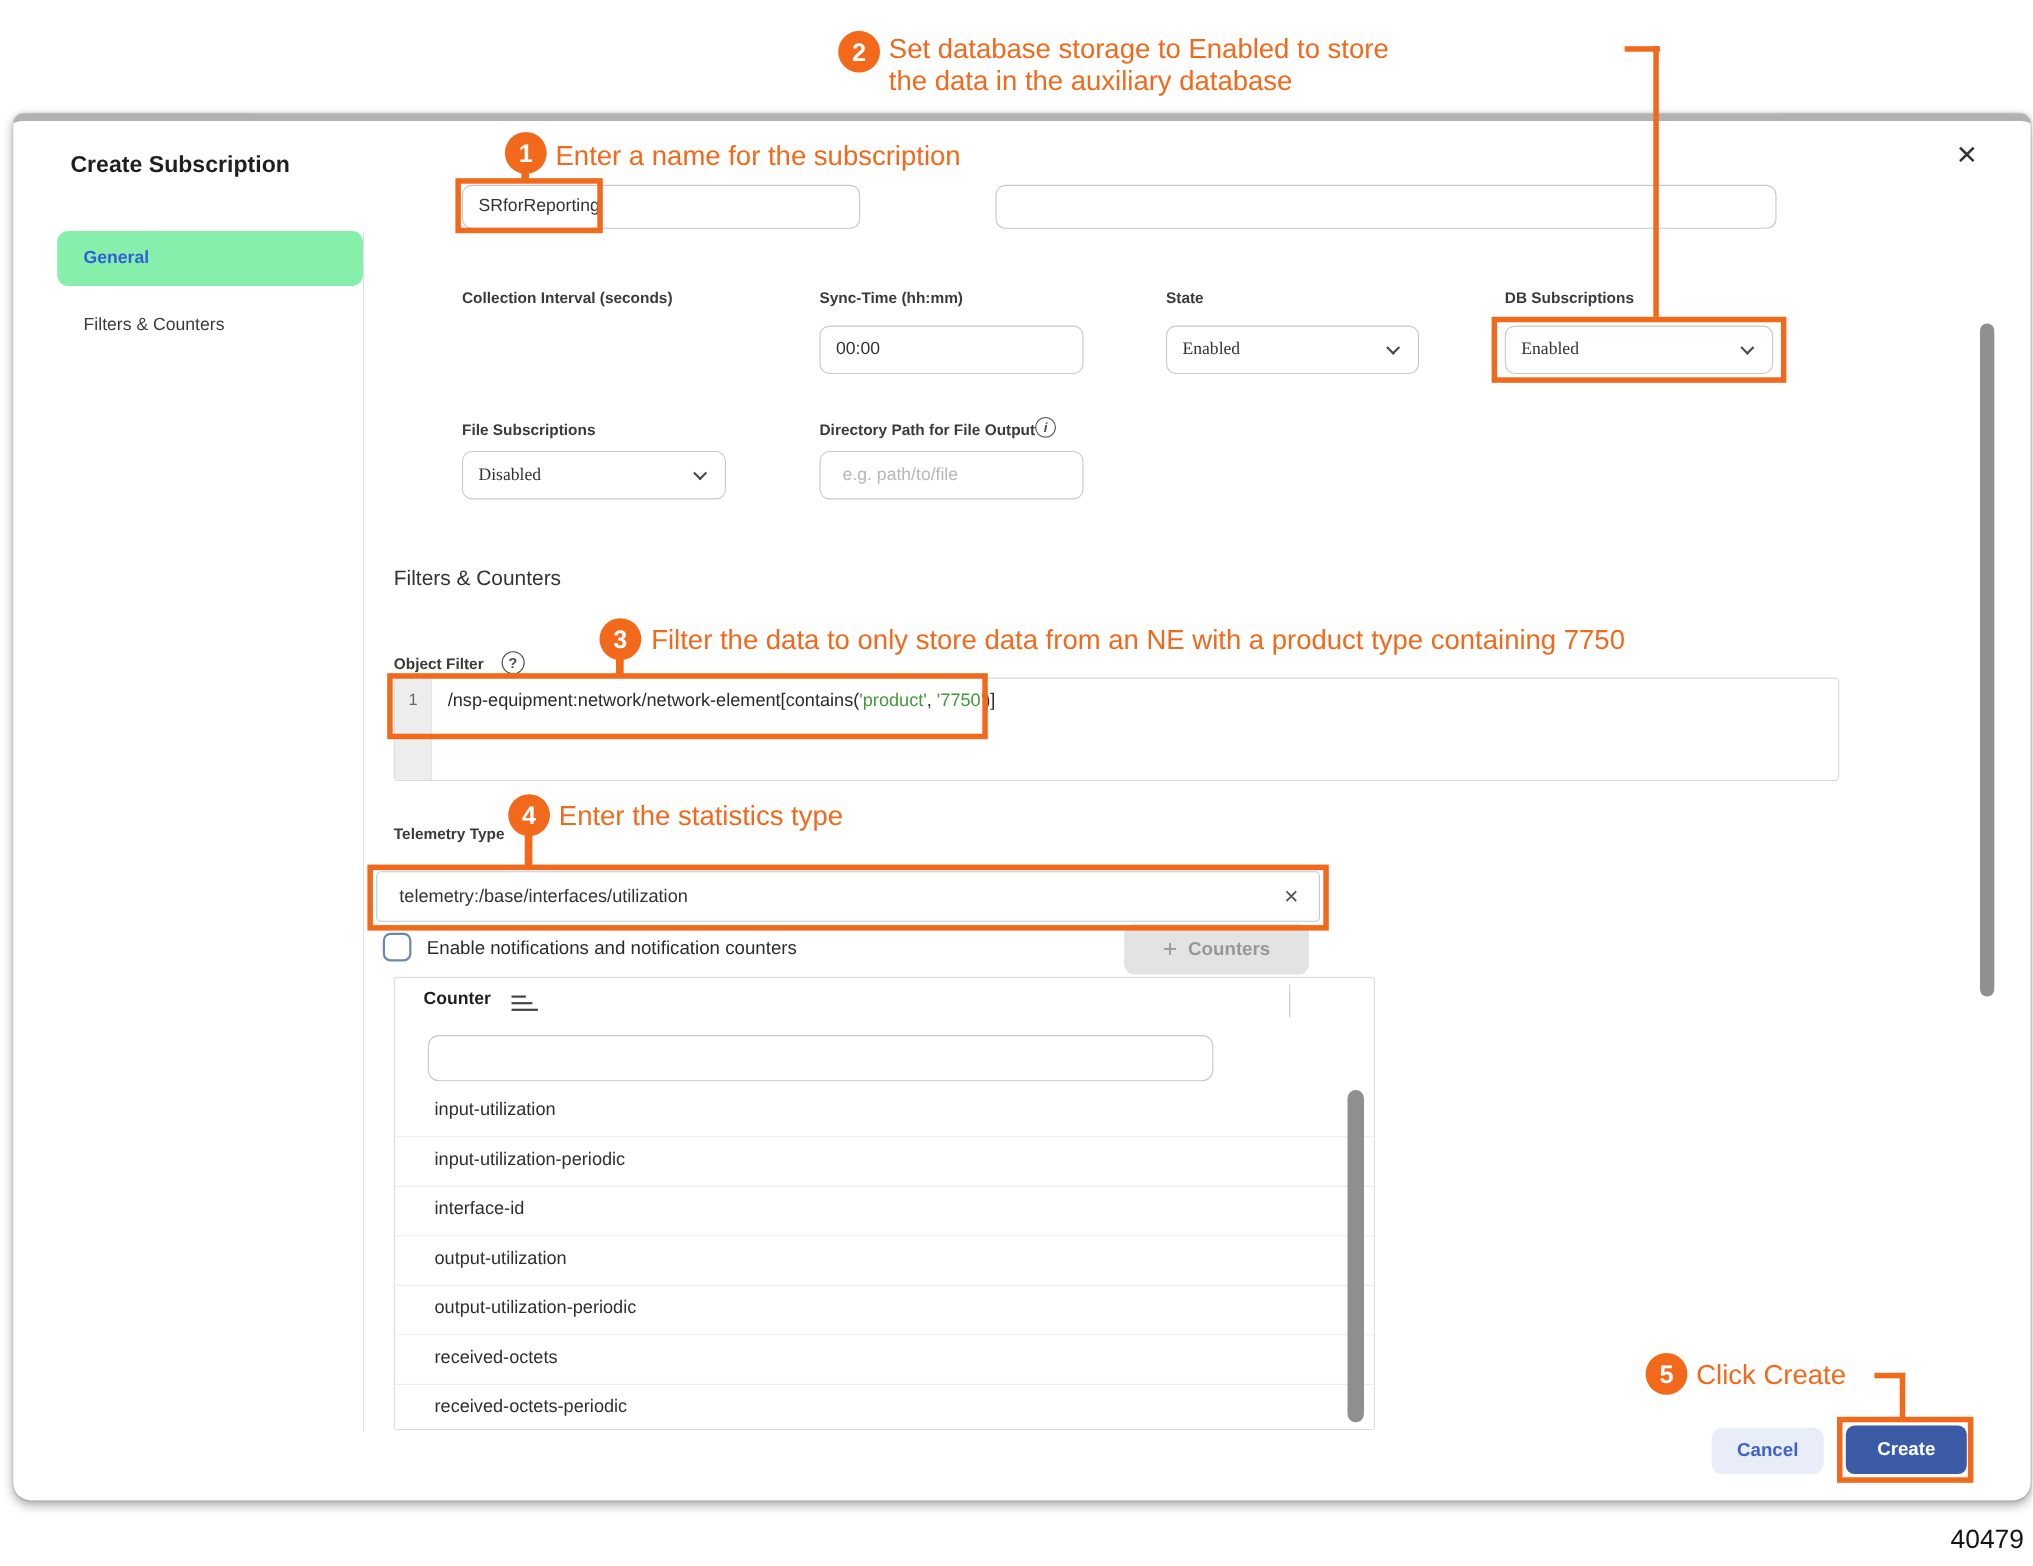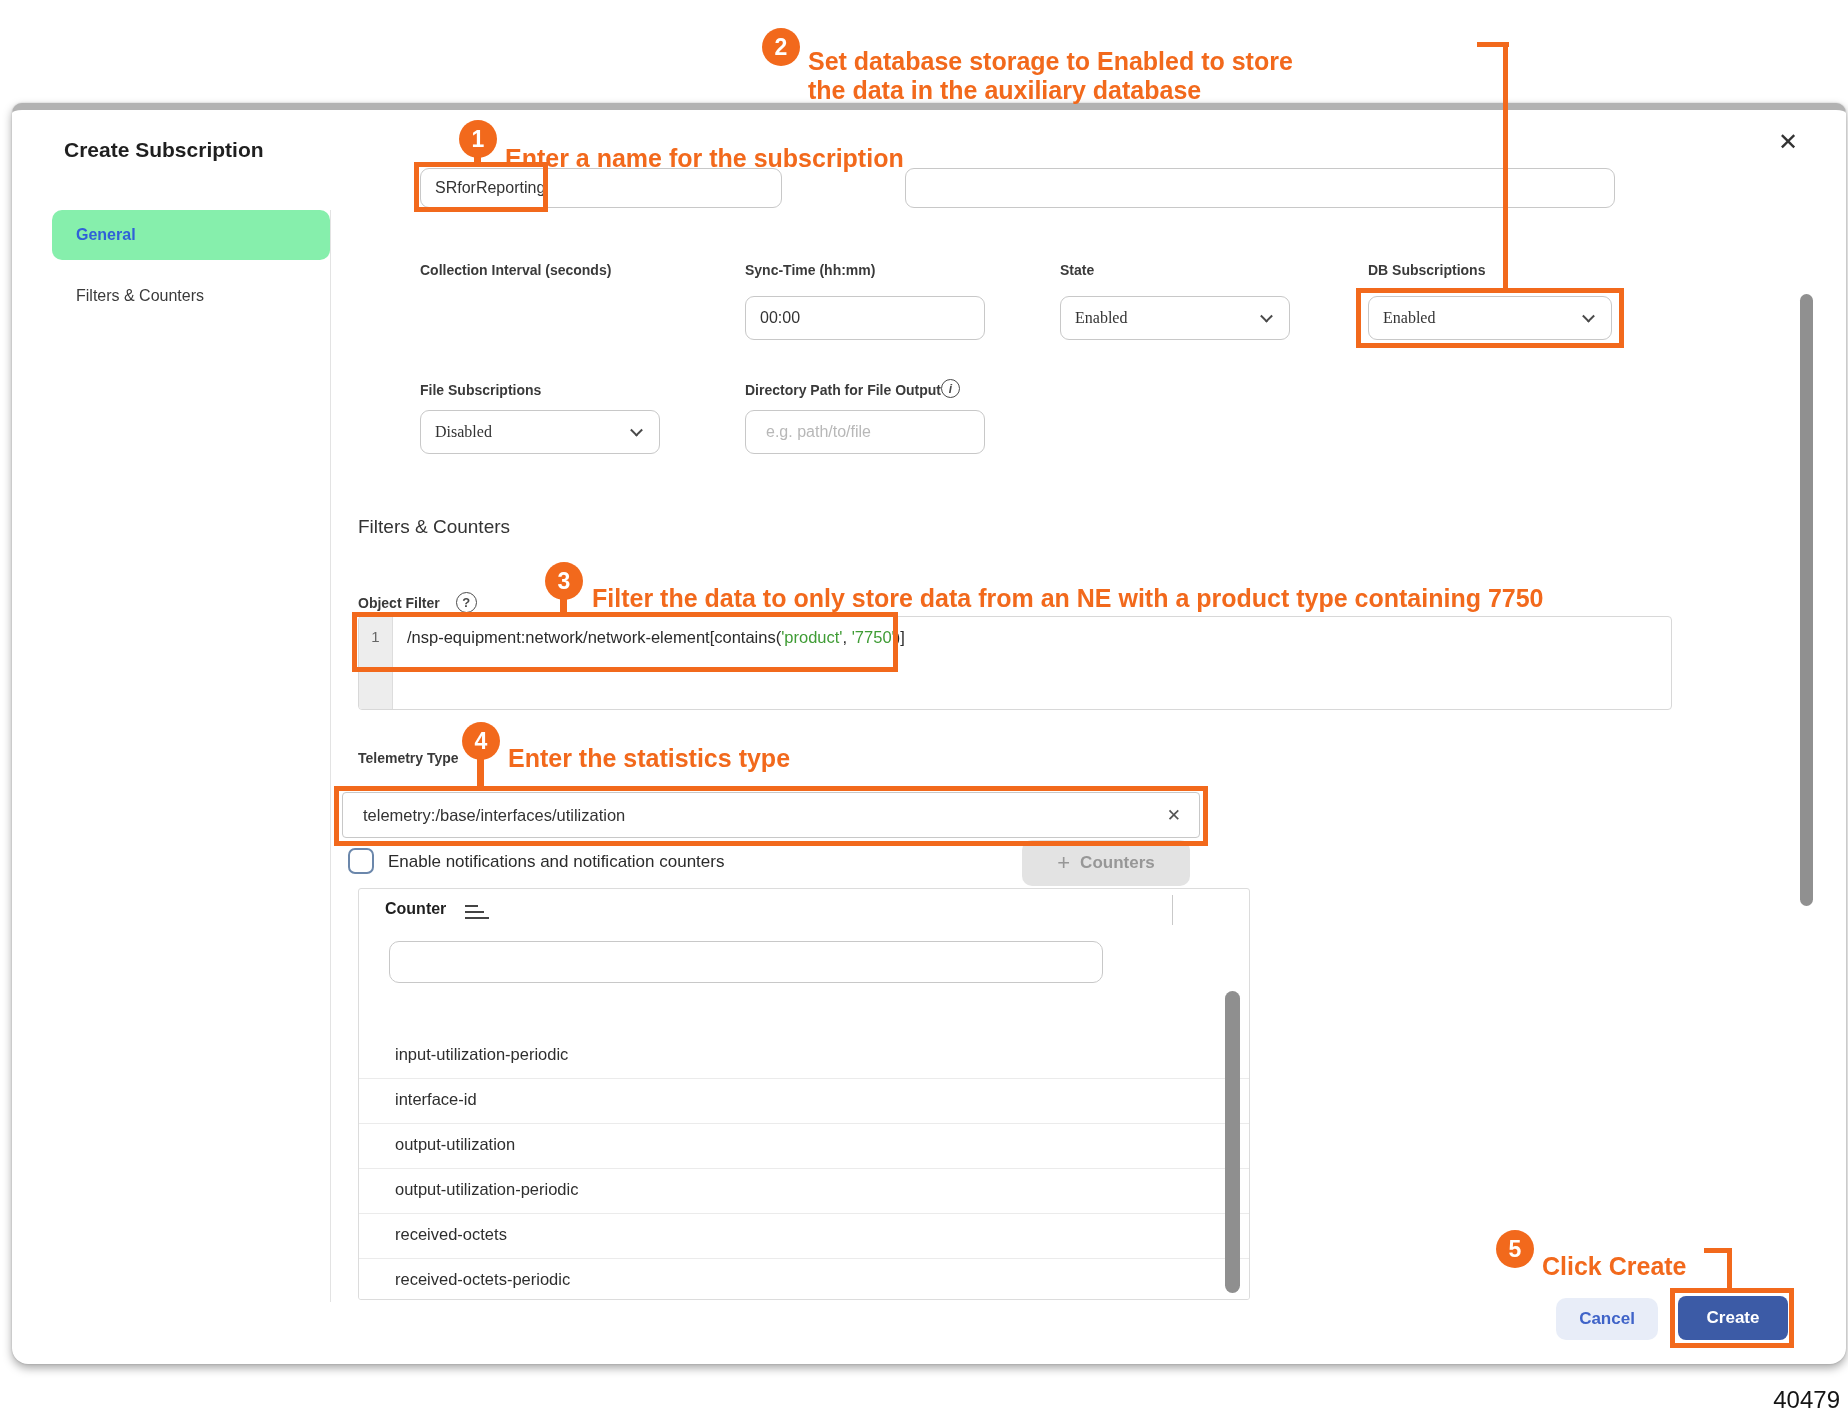--- a/index.html
+++ b/index.html
@@ -40,21 +40,21 @@
     border-right:2px solid #4a4a4a; border-bottom:2px solid #4a4a4a;
     transform:translateY(-70%) rotate(45deg); }
 
   .circle-ico { display:inline-flex; align-items:center; justify-content:center;
     border:1.5px solid #4a4a4a; border-radius:50%; color:#4a4a4a; font-weight:bold; cursor:pointer; }
 
   
   .ann-badge { position:absolute; width:38px; height:38px; border-radius:50%;
     background:#f2691c; color:#fff; font-size:23px; font-weight:bold;
     display:flex; align-items:center; justify-content:center; z-index:30; }
-  .ann-text { position:absolute; color:#f2691c; font-size:25px; font-weight:bold; white-space:nowrap; z-index:30;margin-top:16px; }
+  .ann-text { position:absolute; color:#f2691c; font-size:25px; font-weight:normal; white-space:nowrap; z-index:30; }
   .ann-line { position:absolute; background:#f2691c; z-index:25; }
   .hl-box { position:absolute; border:5px solid #f2691c; z-index:20; pointer-events:none; }
 
   
   .editor { position:absolute; left:358px; top:616px; width:1314px; height:94px;
     border:1px solid #d8d8d8; border-radius:4px; background:#fff; }
   .gutter { position:absolute; left:0; top:0; width:34px; height:100%;
     background:#ededed; border-right:1px solid #ddd; border-radius:3px 0 0 3px;
     text-align:center; font-size:15px; color:#666; padding-top:11px; }
   .codeline { position:absolute; left:48px; top:11px; font-size:16.5px; white-space:nowrap; }
@@ -183,20 +183,21 @@
 
   <div class="ctable">
     <div class="ct-header">Counter</div>
     <div class="sort-ico">
         <div class="b1"></div>
         <div class="b2"></div>
         <div class="b3"></div>
       </div>
     <div class="col-div"></div>
     <input class="ct-filter" value="" style="">
+    <div class="ct-row" style="top:100px;">input-utilization</div>
     <div class="ct-row" style="top:145px;">input-utilization-periodic</div>
     <div class="ct-row" style="top:190px;">interface-id</div>
     <div class="ct-row" style="top:235px;">output-utilization</div>
     <div class="ct-row" style="top:280px;">output-utilization-periodic</div>
     <div class="ct-row" style="top:325px;">received-octets</div>
     <div class="ct-row" style="top:370px;">received-octets-periodic</div>
     <div class="ct-scroll"></div>
   </div>
 
   <button class="btn-cancel">Cancel</button>

